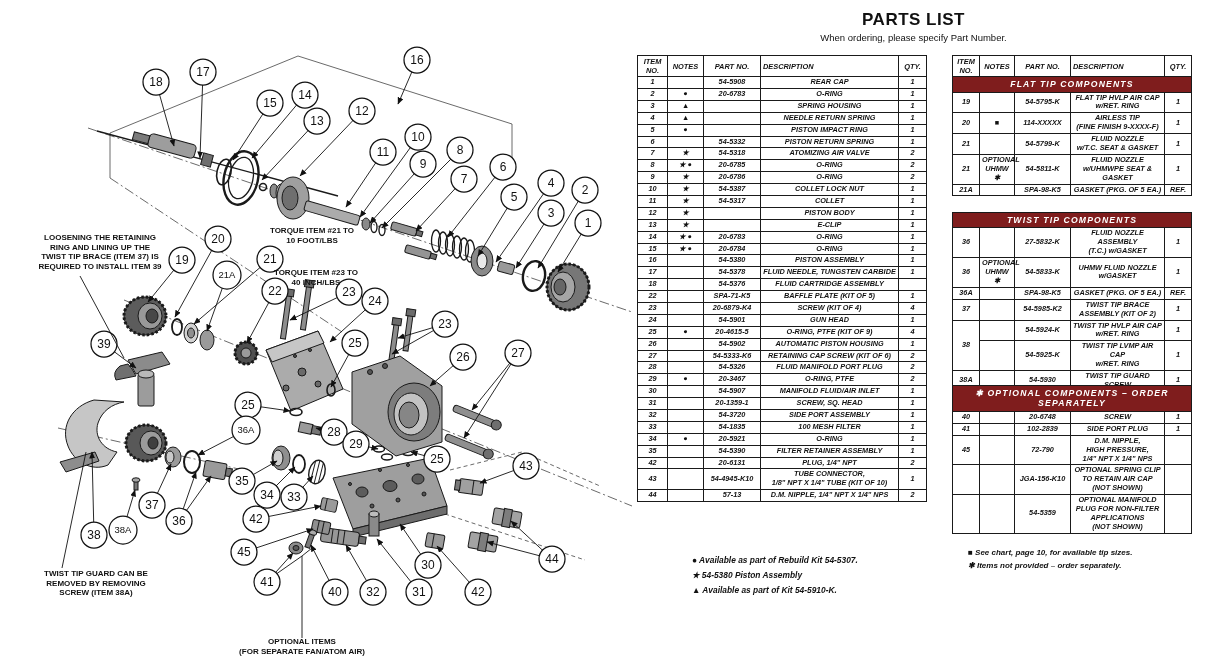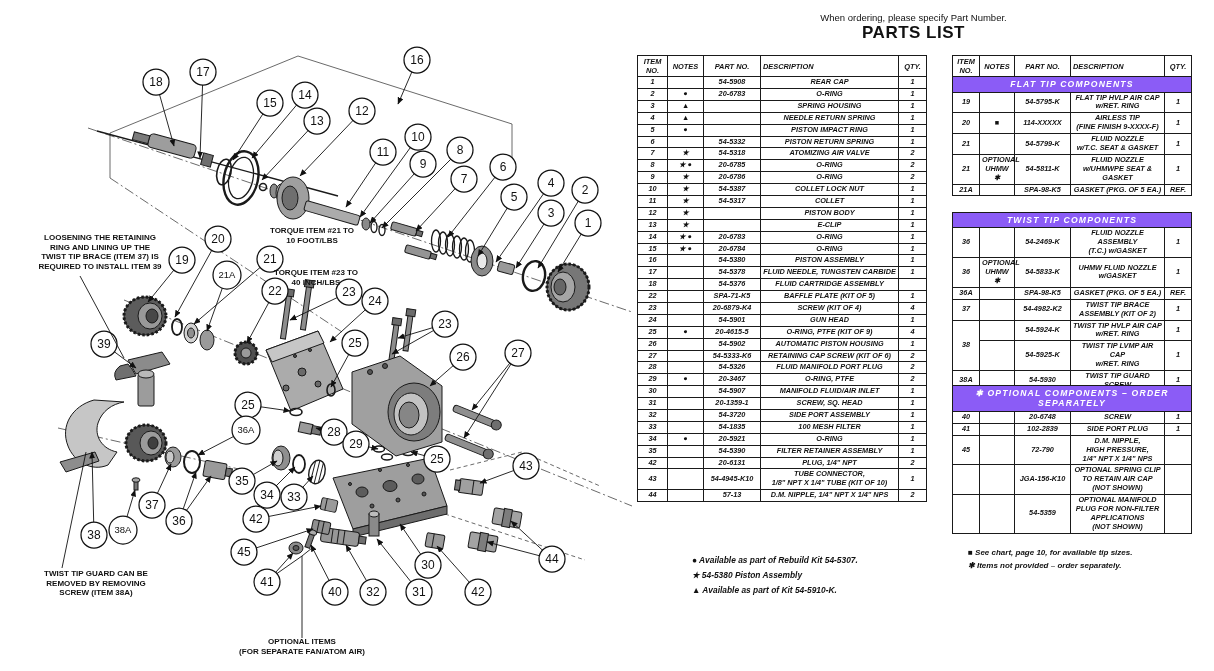--- a/index.html
+++ b/index.html
@@ -12,21 +12,21 @@
   #page-subtitle { font-size:9.5px; margin-top:2px; }
 
   table.parts { border-collapse:collapse; table-layout:fixed; background:#fff;font-style:italic; }
   table.parts th, table.parts td {
     border:1px solid #1a1a1a; font-size:7.3px; line-height:1.22; font-weight:bold;
     padding:1px 2px; text-align:center; vertical-align:middle; white-space:pre-line;
   }
   table.parts th { font-size:7.4px; }
   table.parts td.c3 { text-align:center; }
   table.parts tr.section th {
-    background:#8b5cf6; color:#fff; font-size:8.6px; letter-spacing:1.2px; padding:2px;
+    background:#7f1d1d; color:#fff; font-size:8.6px; letter-spacing:1.2px; padding:2px;
   }
   td.small-note { font-size:5.6px; line-height:1.1; }
 
   #main-table { left:637px; top:55px; width:289px; }
   #main-table col.i { width:30px; } #main-table col.n { width:36px; }
   #main-table col.p { width:57px; } #main-table col.d { width:138px; }
   #main-table col.q { width:28px; }
 
   .rtable { left:952px; width:239px; }
   .rtable col.i { width:27px; } .rtable col.n { width:35px; }
@@ -548,22 +548,22 @@
       <text x="312" y="233" text-anchor="middle" font-size="8" font-weight="bold" font-family="Liberation Sans, sans-serif" fill="#111"><tspan x="312" dy="0">TORQUE ITEM #21 TO</tspan><tspan x="312" dy="9.5">10 FOOT/LBS</tspan></text>
       <text x="316" y="275" text-anchor="middle" font-size="8" font-weight="bold" font-family="Liberation Sans, sans-serif" fill="#111"><tspan x="316" dy="0">TORQUE ITEM #23 TO</tspan><tspan x="316" dy="9.5">40 INCH/LBS</tspan></text>
       <line x1="62" y1="568" x2="86" y2="452" stroke="#111" stroke-width="0.9"></line>
       <text x="96" y="576" text-anchor="middle" font-size="8" font-weight="bold" font-family="Liberation Sans, sans-serif" fill="#111"><tspan x="96" dy="0">TWIST TIP GUARD CAN BE</tspan><tspan x="96" dy="9.5">REMOVED BY REMOVING</tspan><tspan x="96" dy="9.5">SCREW (ITEM 38A)</tspan></text>
       <line x1="302" y1="638" x2="302" y2="556" stroke="#111" stroke-width="0.9"></line>
       <text x="302" y="644" text-anchor="middle" font-size="8" font-weight="bold" font-family="Liberation Sans, sans-serif" fill="#111"><tspan x="302" dy="0">OPTIONAL ITEMS</tspan><tspan x="302" dy="9.5">(FOR SEPARATE FAN/ATOM AIR)</tspan></text>
     </g>
 </svg>
 
 <div id="title-block" class="abs">
+  <div id="page-title">PARTS LIST</div>
   <div id="page-subtitle">When ordering, please specify Part Number.</div>
-  <div id="page-title">PARTS LIST</div>
 </div>
 
 <table id="main-table" class="parts abs">
   <colgroup>
       <col class="i">
       <col class="n">
       <col class="p">
       <col class="d">
       <col class="q">
     </colgroup>
@@ -903,21 +903,21 @@
     </colgroup>
   <thead>
     <tr class="section">
       <th colspan="5">TWIST TIP COMPONENTS</th>
     </tr>
   </thead>
   <tbody>
       <tr>
         <td class="c0">36</td>
         <td class="c1"></td>
-        <td class="c2">54-2469-K</td>
+        <td class="c2">27-5832-K</td>
         <td class="c3">FLUID NOZZLE ASSEMBLY
 (T.C.) w/GASKET</td>
         <td class="c4">1</td>
       </tr>
       <tr>
         <td class="c0">36</td>
         <td class="c1 small-note">OPTIONAL
 UHMW ✱</td>
         <td class="c2">54-5833-K</td>
         <td class="c3">UHMW FLUID NOZZLE
@@ -927,21 +927,21 @@
       <tr>
         <td class="c0">36A</td>
         <td class="c1"></td>
         <td class="c2">SPA-98-K5</td>
         <td class="c3">GASKET (PKG. OF 5 EA.)</td>
         <td class="c4">REF.</td>
       </tr>
       <tr>
         <td class="c0">37</td>
         <td class="c1"></td>
-        <td class="c2">54-4982-K2</td>
+        <td class="c2">54-5985-K2</td>
         <td class="c3">TWIST TIP BRACE
 ASSEMBLY (KIT OF 2)</td>
         <td class="c4">1</td>
       </tr>
       <tr>
         <td rowspan="2" class="c0">38</td>
         <td class="c1"></td>
         <td class="c2">54-5924-K</td>
         <td class="c3">TWIST TIP HVLP AIR CAP
 w/RET. RING</td>

